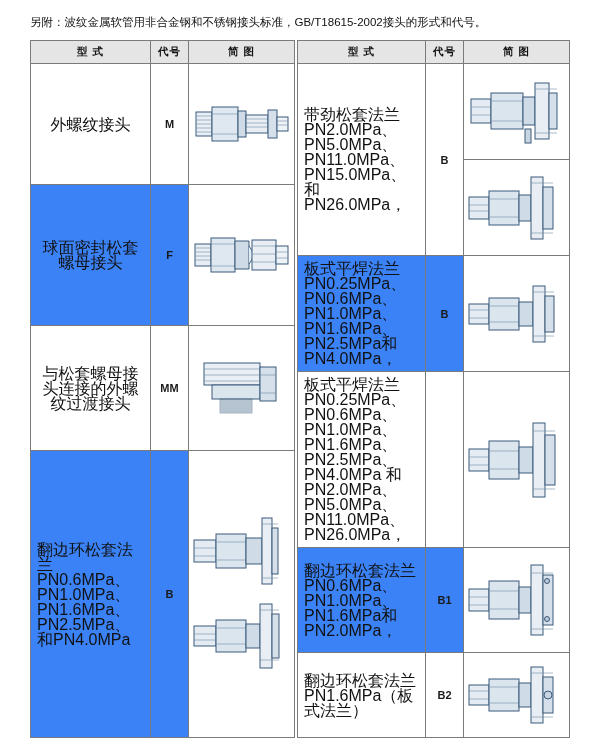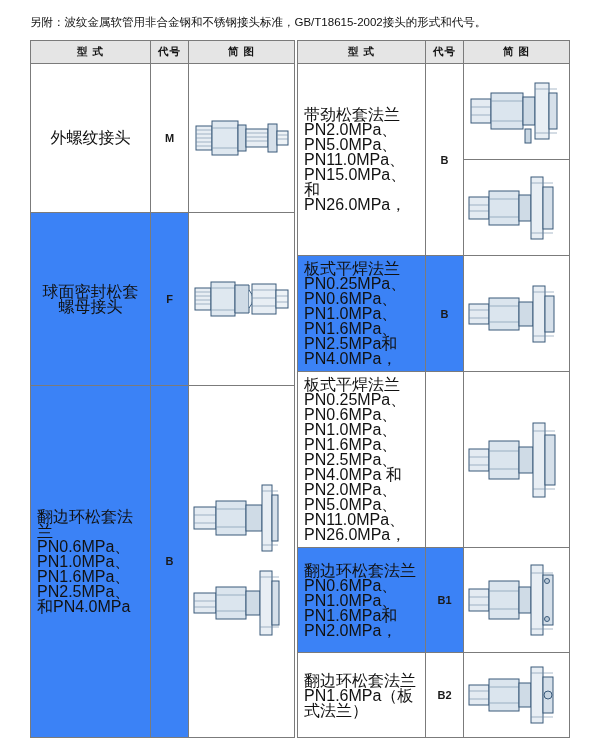--- a/index.html
+++ b/index.html
@@ -133,20 +133,38 @@
                   <rect x="62" y="24" width="24" height="30" fill="#e8eef4"></rect>
                   <path d="M62 30h24M62 38h24M62 46h24" stroke="#6f8ba6" stroke-width="0.6"></path>
                   <rect x="86" y="30" width="12" height="18" fill="#eef3f7"></rect>
                   <path d="M86 36h12M86 42h12" stroke="#6f8ba6" stroke-width="0.6"></path>
                 </g>
               </svg>
             </div>
           </td>
         </tr>
 
+        <tr style="height:76px">
+          <td class="type center plain">与松套螺母接头连接的外螺纹过渡接头</td>
+          <td class="code plain">MM</td>
+          <td class="fig plain">
+            <div class="figbox">
+              <svg width="104" height="70" viewBox="0 0 104 70">
+                <g fill="none" stroke="#3a5a7a" stroke-width="1">
+                  <rect x="14" y="10" width="56" height="22" fill="#e9eff5"></rect>
+                  <path d="M14 16h56M14 22h56M14 28h56" stroke="#6f8ba6" stroke-width="0.6"></path>
+                  <rect x="22" y="32" width="48" height="14" fill="#dbe5ee"></rect>
+                  <rect x="30" y="46" width="32" height="14" fill="#5d7d99" opacity="0.45"></rect>
+                  <rect x="70" y="14" width="16" height="34" fill="#d6e0ea"></rect>
+                  <path d="M70 22h16M70 40h16" stroke="#6f8ba6" stroke-width="0.6"></path>
+                </g>
+              </svg>
+            </div>
+          </td>
+        </tr>
 
 
 
         <tr style="height:175px">
           <td class="type tint" style="white-space:pre-line;">翻边环松套法兰
 PN0.6MPa、PN1.0MPa、
 PN1.6MPa、PN2.5MPa、
 和PN4.0MPa</td>
           <td class="code tint">B</td>
           <td class="fig plain">

